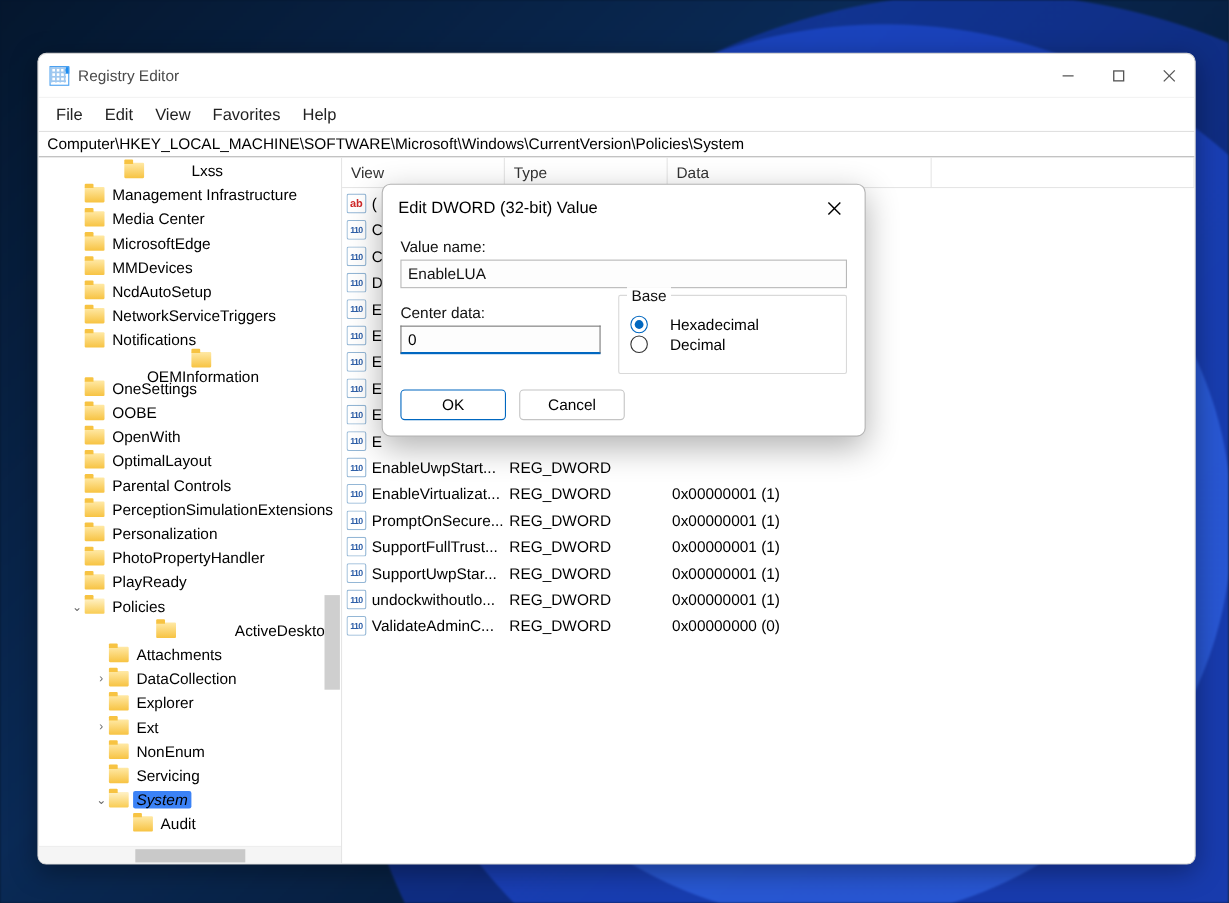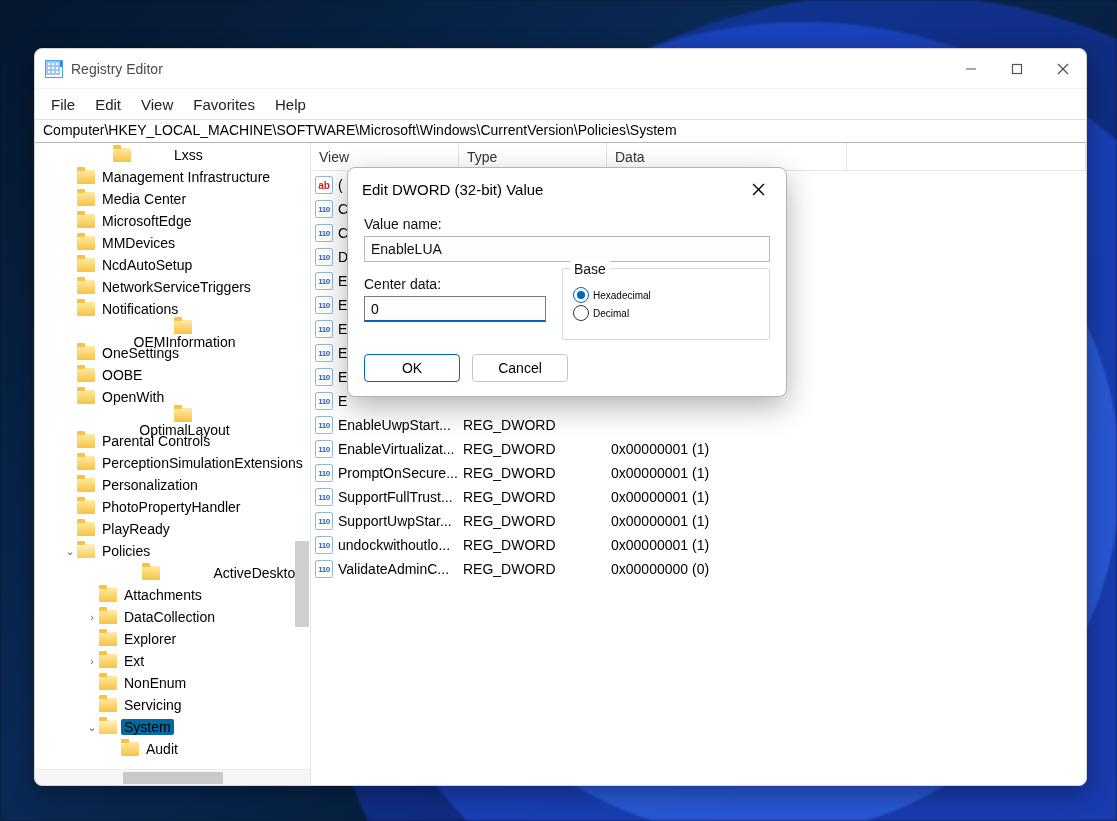--- a/index.html
+++ b/index.html
@@ -82,21 +82,21 @@
     position:relative;
   }
   .tree-scroll {
     flex:1; overflow:hidden; padding-top:1px;
   }
   .tree-item {
     display:flex; align-items:center; height:22px;
     font-size:14px; color:#000; white-space:nowrap;
     padding-right:4px; cursor:default;
   }
-  .tree-item.selected .ti-label-box { background:#0369a1; }
+  .tree-item.selected .ti-label-box { background:#3b82f6;font-style:italic; }
   .chevron {
     width:14px; display:inline-flex; align-items:center; justify-content:center;
     color:#6a6a6a; font-size:11px;
   }
   .folder-icon {
     width:18px; height:14px; margin-right:4px; flex-shrink:0;
     background: linear-gradient(#ffe9a6,#f7c342);
     border-radius:1px;
     position:relative;
   }
@@ -189,21 +189,21 @@
   }
   .fieldset {
     border:1px solid #d9d9d9; border-radius:2px;
     padding:8px 10px 10px 10px; flex:1;
     margin-top:-8px;
   }
   .fieldset .legend {
     position:relative; top:-16px; left:-3px; background:#fff; padding:0 4px;
     font-size:14px; color:#111; display:inline-block;
   }
-  .radio-row { display:flex; align-items:center; gap:4px; margin-top:-6px; margin-bottom:8px; font-size:10px;text-align:center; }
+  .radio-row { display:flex; align-items:center; gap:20px; margin-top:-6px; margin-bottom:8px; font-size:14px;text-align:center; }
   .radio {
     width:16px; height:16px; border:1px solid #333; border-radius:50%;
     display:flex; align-items:center; justify-content:center;
   }
   .radio.checked::after {
     content:""; width:8px; height:8px; background:#0067c0; border-radius:50%;
   }
   .radio.checked { border-color:#0067c0; }
   .dlg-buttons {
     display:flex; gap:12px; padding:0 16px 14px 16px;
@@ -310,21 +310,21 @@
           <div class="tree-item" style="padding-left: 28px;">
             <span class="chevron"></span>
             <span class="folder-icon"></span>
             <span class="ti-label-box">OOBE</span>
           </div>
           <div class="tree-item" style="padding-left: 28px;">
             <span class="chevron"></span>
             <span class="folder-icon"></span>
             <span class="ti-label-box">OpenWith</span>
           </div>
-          <div class="tree-item" style="padding-left: 28px; flex-direction: column;">
+          <div class="tree-item" style="padding-left: 28px;">
             <span class="chevron"></span>
             <span class="folder-icon"></span>
             <span class="ti-label-box">OptimalLayout</span>
           </div>
           <div class="tree-item" style="padding-left: 28px;">
             <span class="chevron"></span>
             <span class="folder-icon"></span>
             <span class="ti-label-box">Parental Controls</span>
           </div>
           <div class="tree-item" style="padding-left: 28px;">

